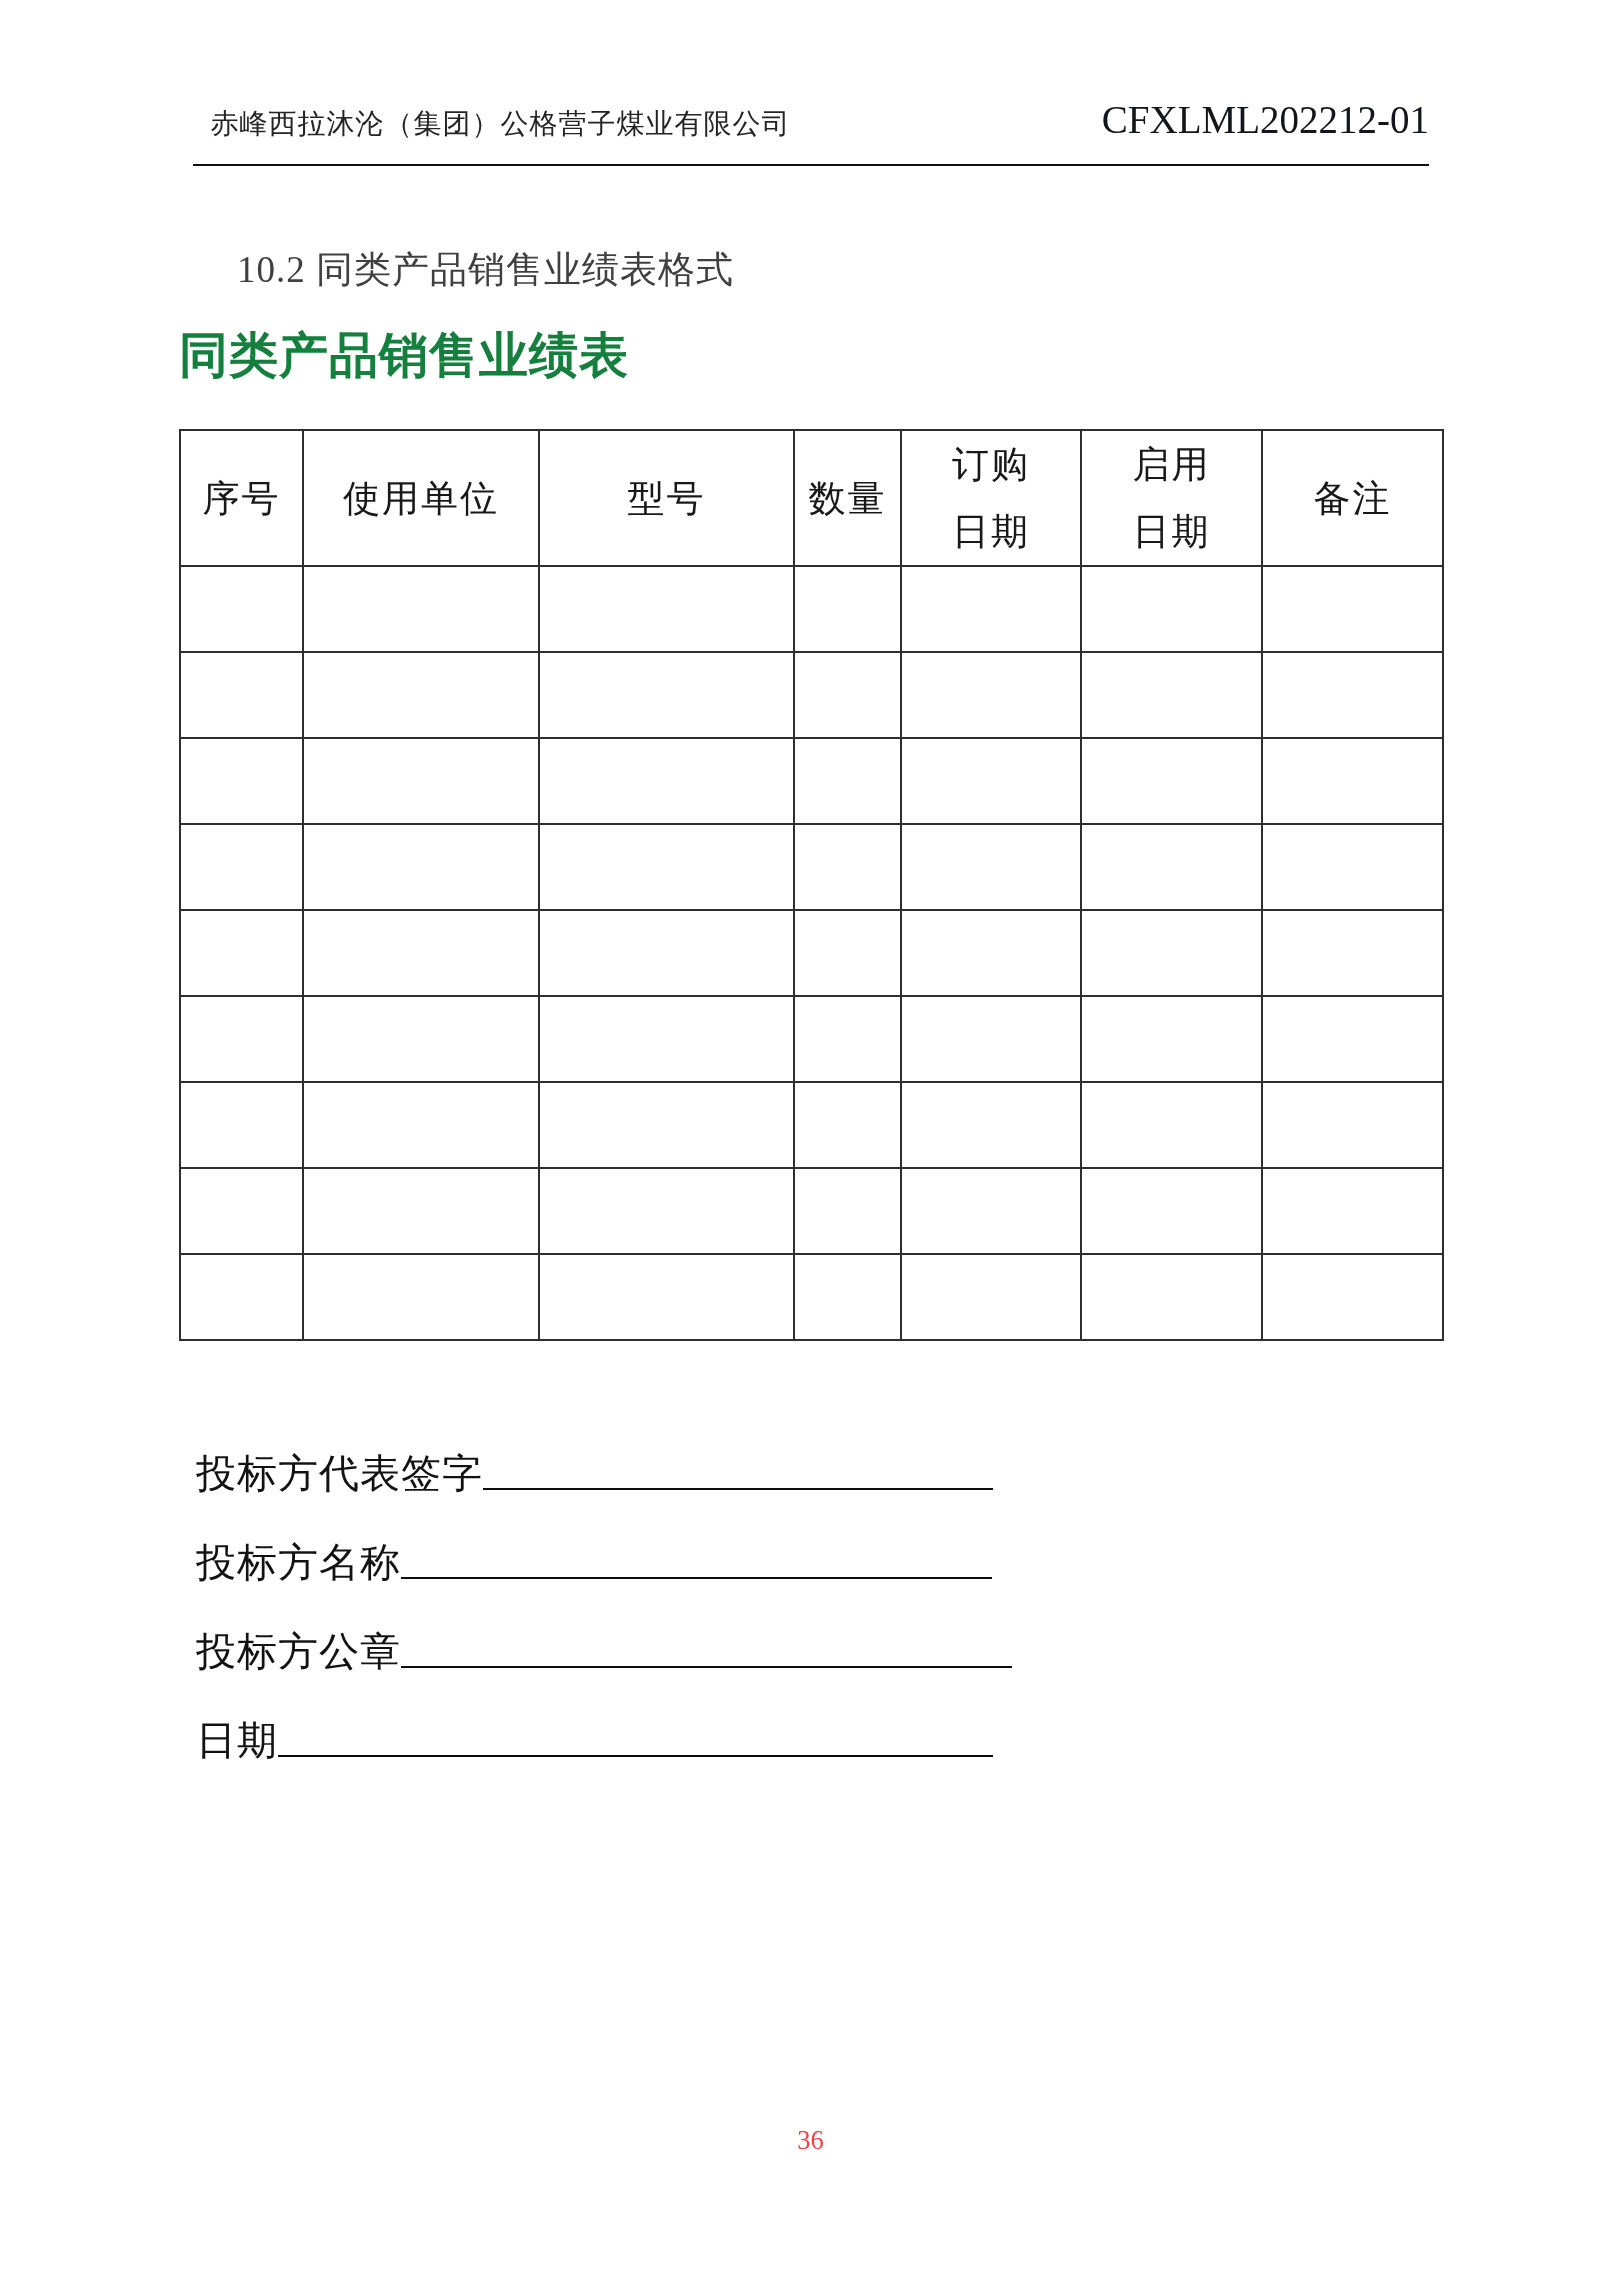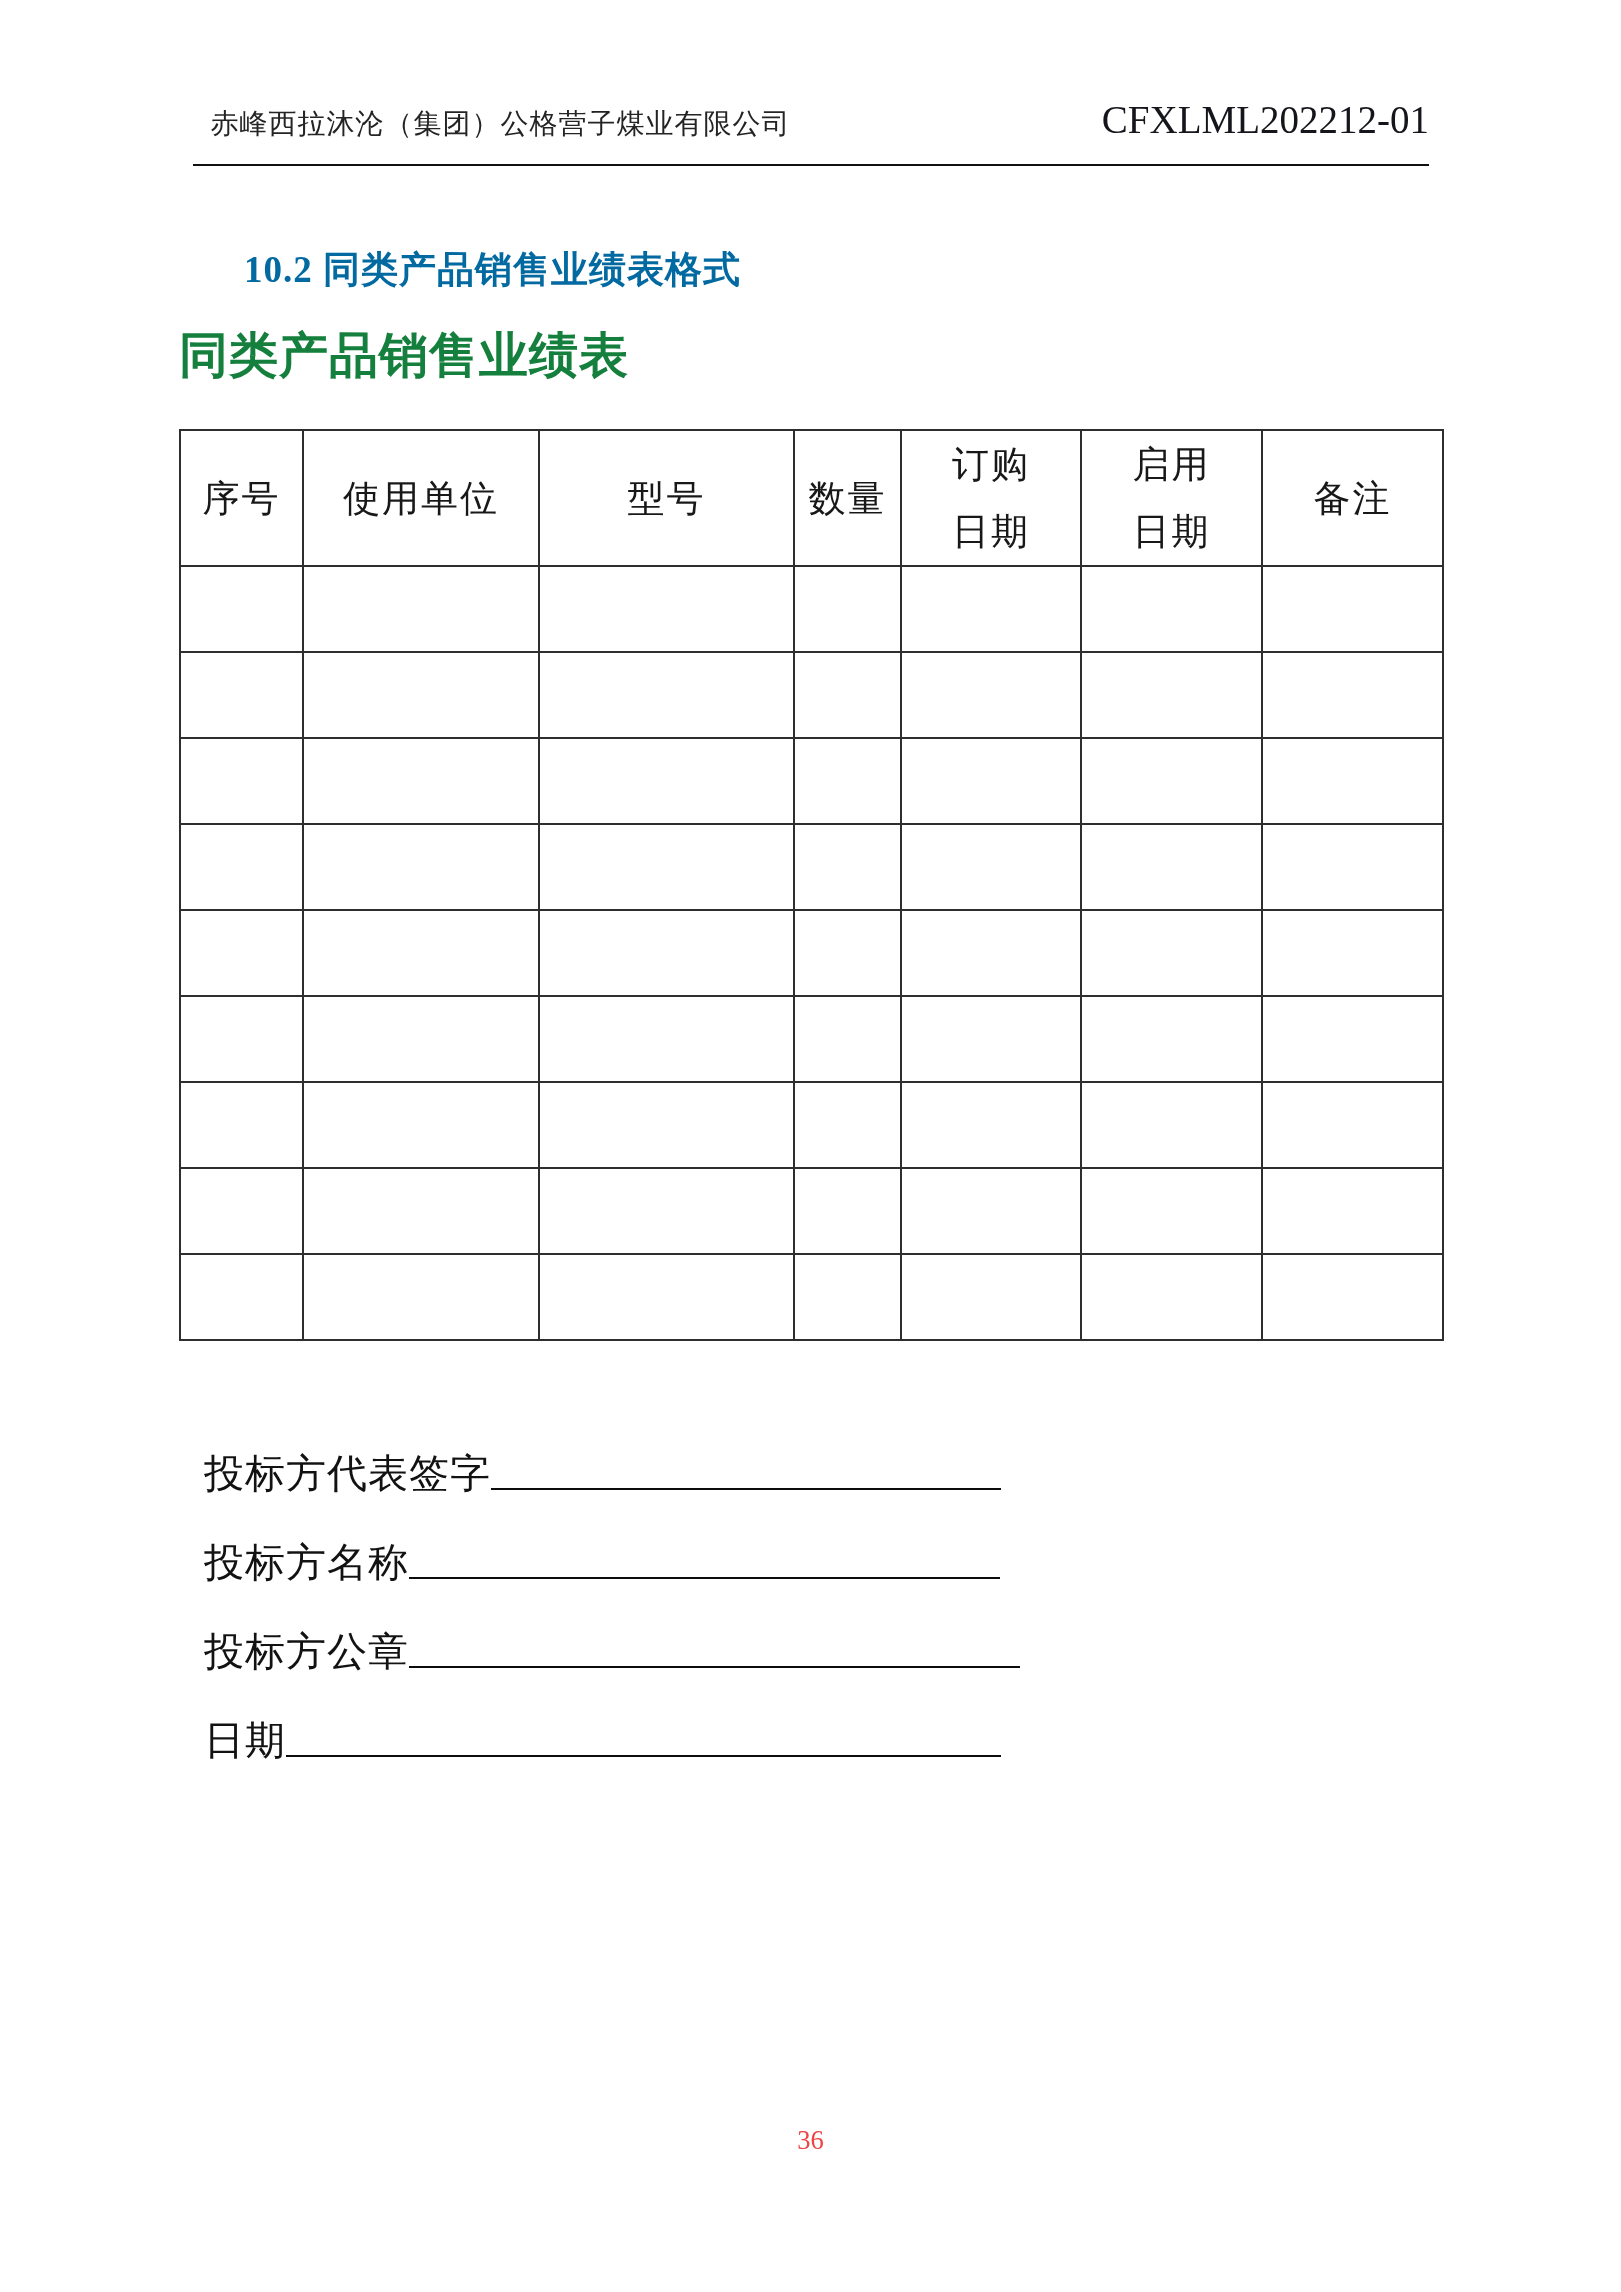--- a/index.html
+++ b/index.html
@@ -35,27 +35,27 @@
   }
   .doc-number {
     font-size: 39px;
     line-height: 35px;
     color: #14161c;
   }
 
   
   .section-heading {
     position: absolute;
-    left: 244px;
+    left: 237px;
     top: 247px;
     font-size: 37px;
     line-height: 45px;
-    font-weight: bold;
-    letter-spacing: 1px;
-    color: #0369a1;
+    font-weight: normal;
+    letter-spacing: 1px;
+    color: #404040;
   }
   .table-title {
     position: absolute;
     left: 179px;
     top: 333px;
     width: 1264px;
     font-size: 49px;
     line-height: 45px;
     font-weight: bold;
     letter-spacing: 1px;
@@ -92,21 +92,21 @@
   .col-sydw { width: 236px; }
   .col-xinghao { width: 255px; }
   .col-sl { width: 107px; }
   .col-dgrq { width: 180px; }
   .col-qyrq { width: 181px; }
   .col-bz { width: 181px; }
 
   
   .signature-block {
     position: absolute;
-    left: 204px;
+    left: 196px;
     top: 1447px;
   }
   .signature-row {
     display: flex;
     align-items: flex-end;
     height: 51px;
     margin-bottom: 38px;
   }
   .signature-label {
     font-size: 40px;

